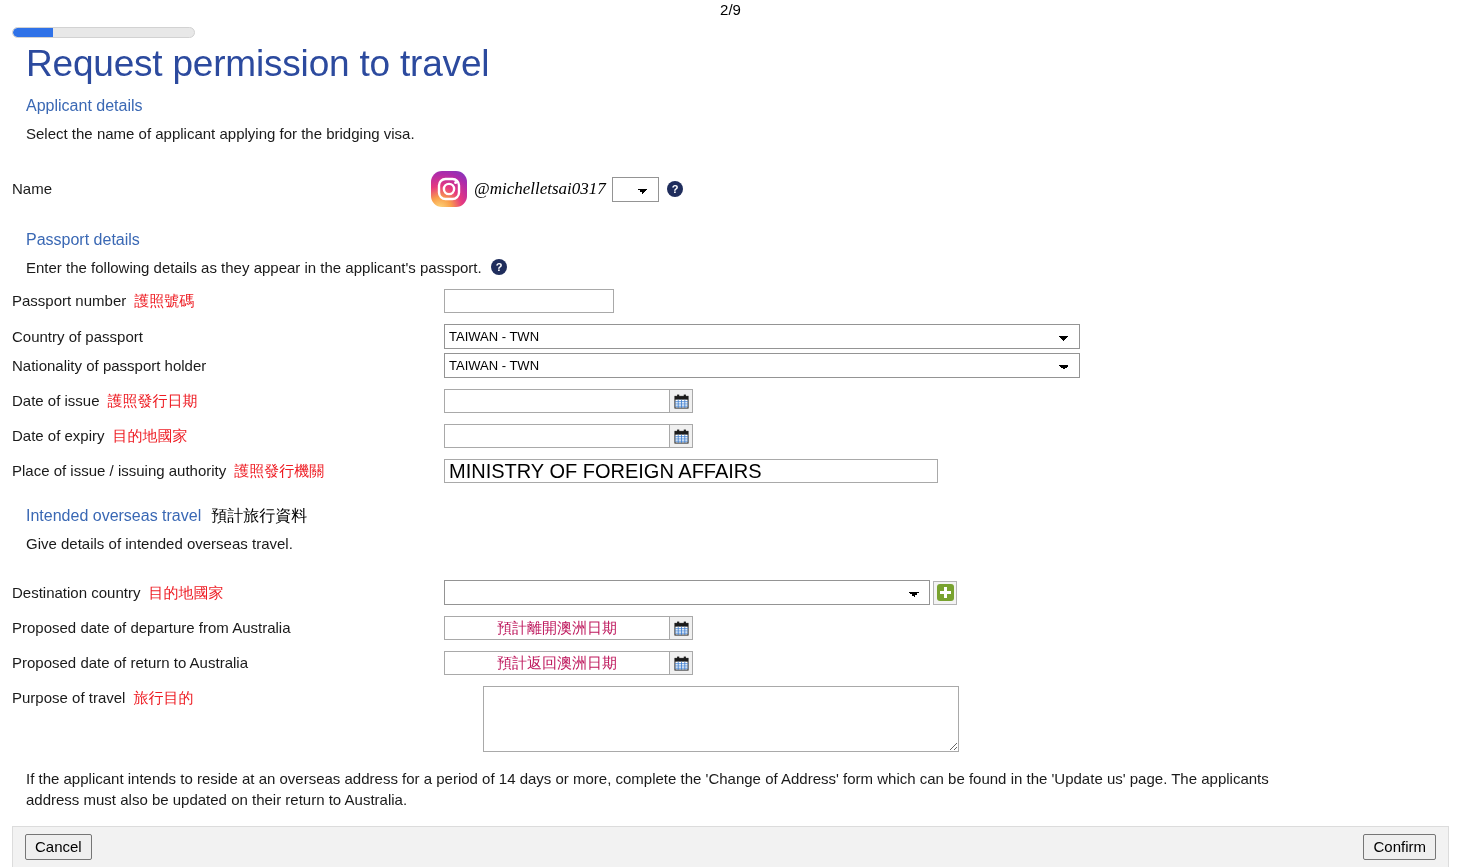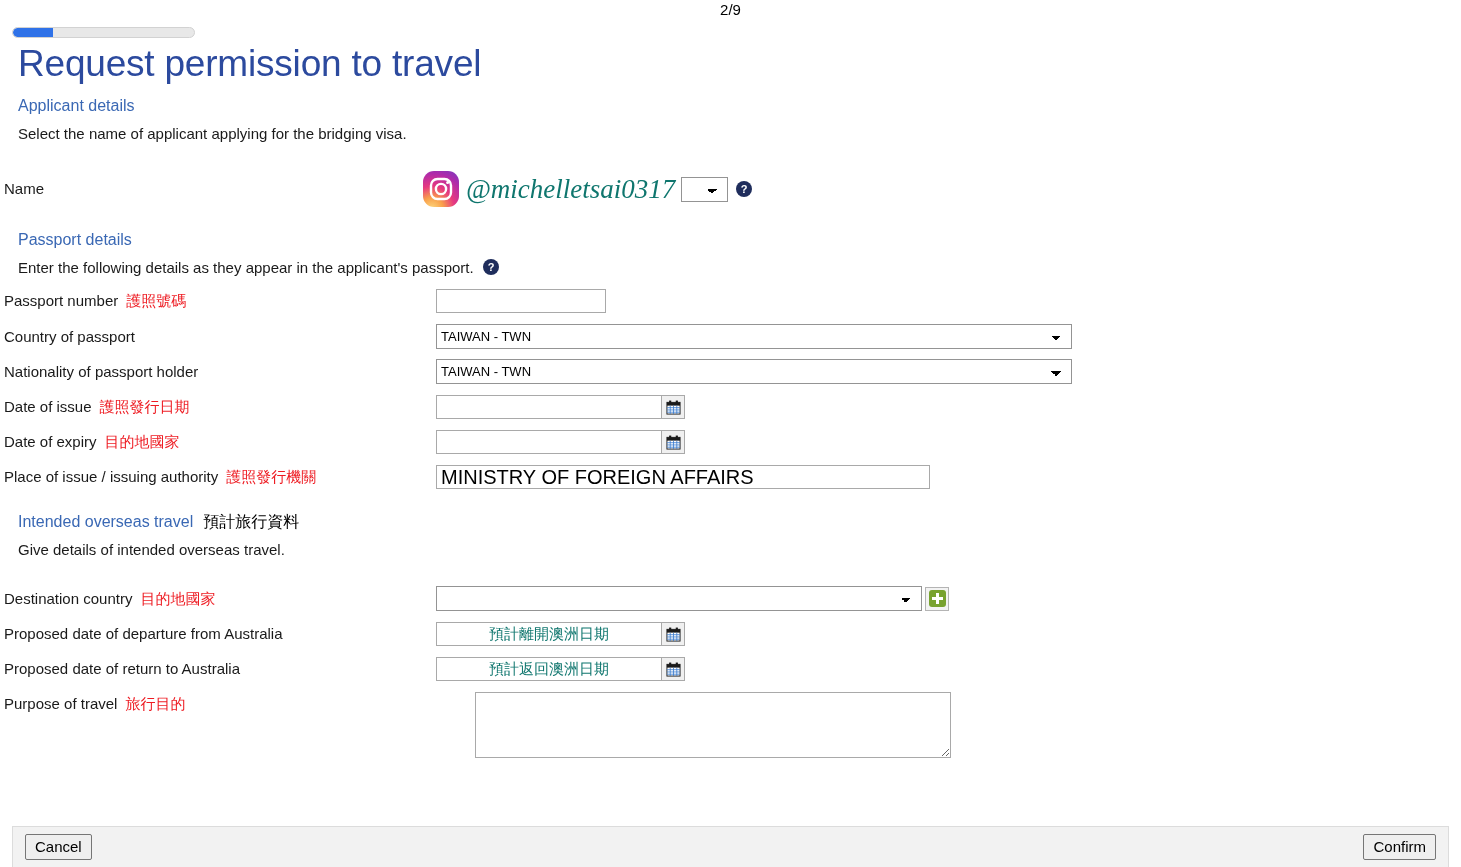--- a/index.html
+++ b/index.html
@@ -44,21 +44,21 @@
   .progress-fill {
     height: 100%;
     background: #2f72e8;
     border-radius: 6px 0 0 6px;
   }
 
   
   .page {
     position: absolute;
     top: 42px;
-    left: 4px;
+    left: 12px;
     width: 1328px;
   }
 
   h1.page-title {
     margin: 0;
     padding: 0 0 0 14px;
     font-size: 37px;
     font-weight: normal;
     line-height: 44px;
     color: #2c4a9e;
@@ -160,21 +160,21 @@
     height: 24px;
     border: 1px solid #a9a9a9;
     border-right: none;
     background: #ffffff;
     font-family: "Liberation Sans", sans-serif;
     font-size: 15px;
     padding: 0 4px;
     outline: none;
   }
   .date-group input.date-input.cn-value {
-    color: #0f766e;
+    color: #be185d;
     text-align: center;
   }
   .cal-btn {
     box-sizing: border-box;
     width: 24px;
     height: 24px;
     border: 1px solid #a9a9a9;
     background: #f0f0f0;
     display: flex;
     align-items: center;
@@ -239,22 +239,22 @@
 
   
   .ig-icon {
     width: 38px;
     height: 38px;
     flex: 0 0 38px;
   }
   .ig-handle {
     font-family: "Liberation Serif", serif;
     font-style: italic;
-    font-size: 27px;
-    color: #0f766e;
+    font-size: 17px;
+    color: #000000;
     margin-left: 6px;
     margin-right: 6px;
     white-space: nowrap;
   }
 
   
   .footer-note {
     padding: 0 14px;
     margin-top: 16px;
     font-size: 15px;
@@ -363,21 +363,21 @@
 
   <div class="row" style="margin-top:11px;">
     <div class="row-label">Country of passport</div>
     <div class="row-field">
       <select class="sel country">
         <option>TAIWAN - TWN</option>
       </select>
     </div>
   </div>
 
-  <div class="row" style="margin-top:10px;">
+  <div class="row" style="margin-top:4px;">
     <div class="row-label">Nationality of passport holder</div>
     <div class="row-field">
       <select class="sel country">
         <option>TAIWAN - TWN</option>
       </select>
     </div>
   </div>
 
   <div class="row" style="margin-top:11px;">
     <div class="row-label">
@@ -505,19 +505,20 @@
 
   <div class="row" style="margin-top:11px; align-items:flex-start;gap:39px;">
     <div class="row-label" style="padding-top:2px;">
       <span>Purpose of travel</span><span class="cn">旅行目的</span>
     </div>
     <div class="row-field">
       <textarea class="purpose" style=""></textarea>
     </div>
   </div>
 
+  <div class="footer-note">If the applicant intends to reside at an overseas address for a period of 14 days or more, complete the 'Change of Address' form which can be found in the 'Update us' page. The applicants address must also be updated on their return to Australia.</div>
 
 </div>
 
 <div class="action-bar">
   <button class="native">Cancel</button>
   <button class="native">Confirm</button>
 </div>
 
 </body></html>

